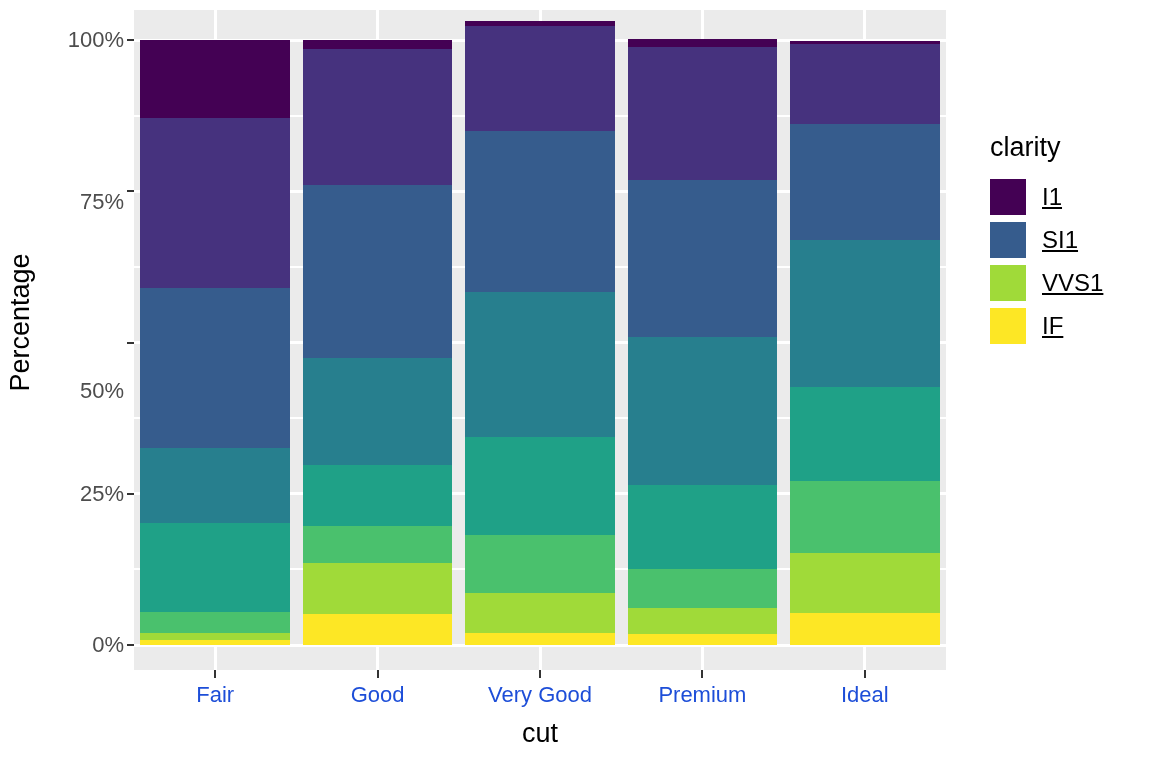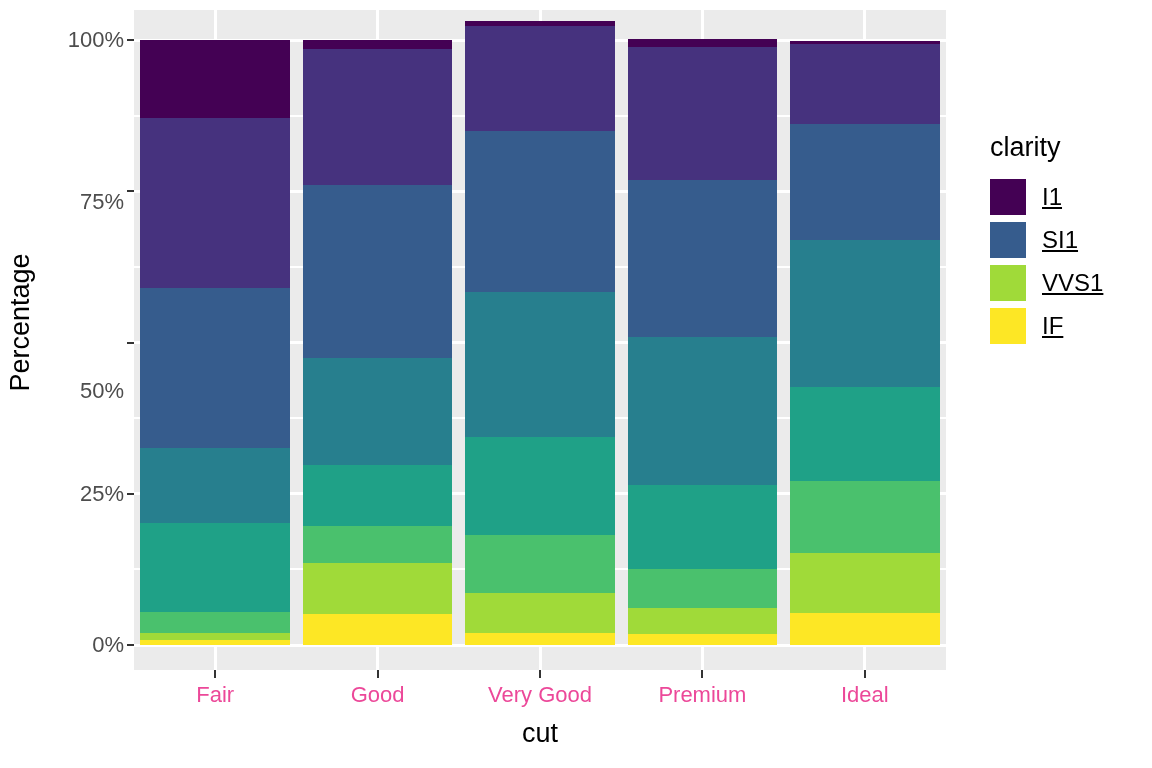--- a/index.html
+++ b/index.html
@@ -131,21 +131,21 @@
     top: 0px;
     width: 2px;
     height: 8px;
     background: #333333;
     transform: translateX(-50%);
   }
   .x-tick-label {
     position: absolute;
     top: 12px;
     transform: translateX(-50%);
-    color: #ec4899;
+    color: #1d4ed8;
     font-size: 22px;
     white-space: nowrap;
   }
   .x-axis-title {
     position: absolute;
     left: 134px;
     top: 718px;
     width: 812px;
     text-align: center;
     color: #000000;

